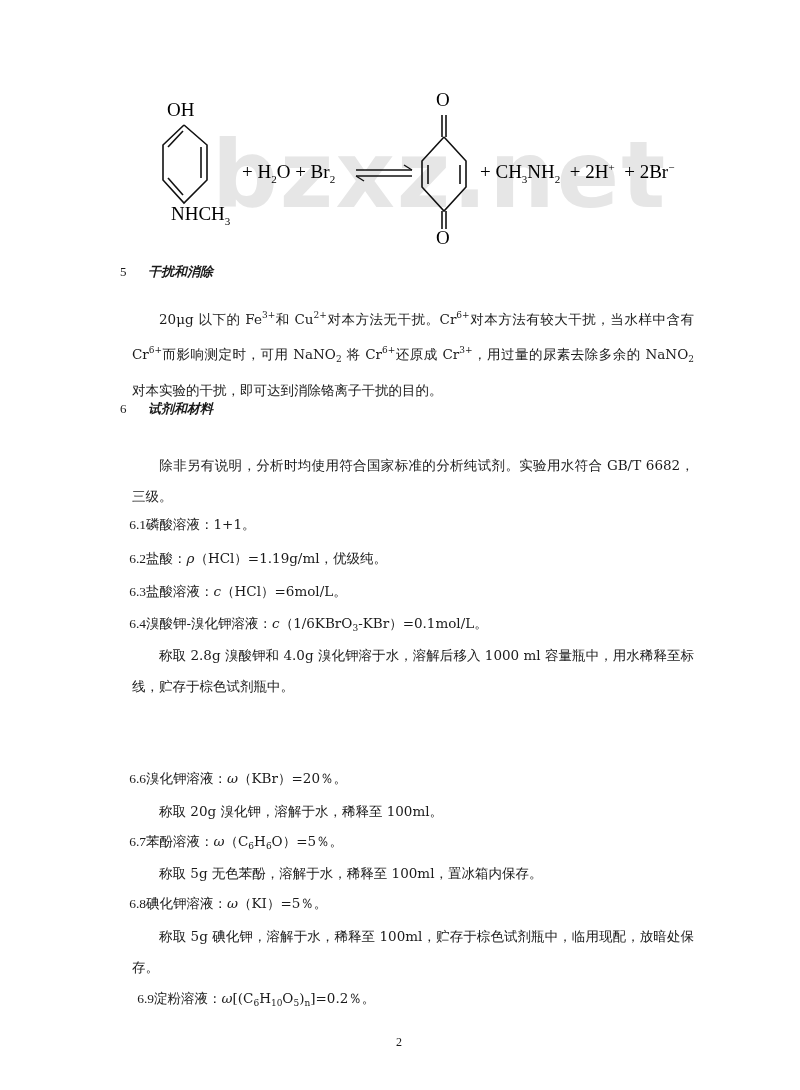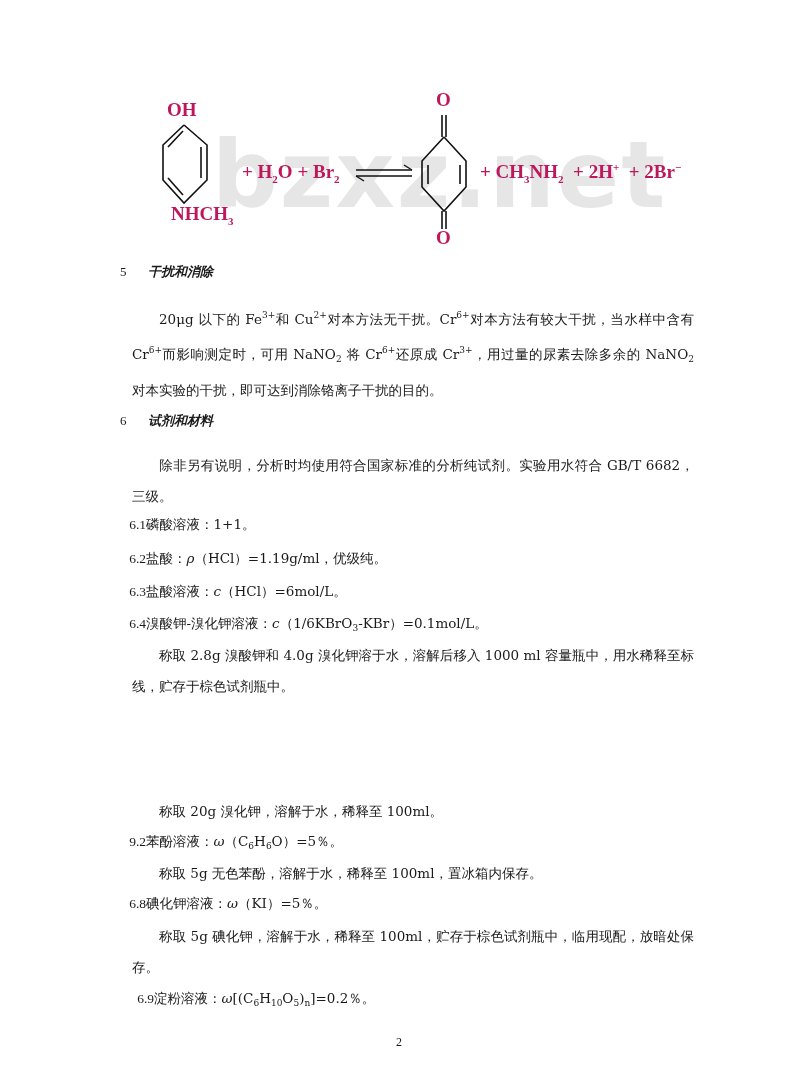--- a/index.html
+++ b/index.html
@@ -2,21 +2,21 @@
 <html><head>
   <meta charset="utf-8">
   <style>
     html, body { margin: 0; padding: 0; background: #ffffff; }
     body { width: 800px; height: 1090px; position: relative; overflow: hidden;
            font-family: "DejaVu Serif", "Liberation Serif", serif; color: #1a1a1a; }
     .page { position: absolute; left: 0; top: 0; width: 800px; height: 1090px; }
     .watermark { position: absolute; left: 212px; top: 130px; font-family: "DejaVu Sans", "Liberation Sans", sans-serif;
                  font-weight: bold; font-size: 92px; color: #e6e6e6; letter-spacing: 2px; z-index: 0; line-height: 1; }
     .equation { position: absolute; left: 150px; top: 85px; width: 560px; height: 160px; z-index: 1; }
-    .eq-text { position: absolute; font-family: "Liberation Serif", "DejaVu Serif", serif; font-size: 19px; font-weight: bold; color: #be185d; white-space: nowrap; }
+    .eq-text { position: absolute; font-family: "Liberation Serif", "DejaVu Serif", serif; font-size: 19px; font-weight: normal; color: #000000; white-space: nowrap; }
     .eq-text sub { font-size: 11px; }
     .eq-text sup { font-size: 11px; }
     .heading { position: absolute; left: 120px; font-size: 13px; font-family: "DejaVu Sans", "Liberation Sans", sans-serif; z-index: 1; }
     .heading .num { display: inline-block; width: 28px; font-family: "Liberation Serif", serif; }
     .heading .title { font-weight: bold; font-style: italic; }
     .para { position: absolute; left: 120px; width: 562px; font-size: 13.5px; line-height: 31px; z-index: 1; text-align: justify; margin-left: 12px; }
     .para .indent { display: inline-block; width: 27px; }
     .item { position: absolute; left: 120px; font-size: 13.5px; white-space: nowrap; z-index: 1; text-align: right; }
     .item .num { display: inline-block; width: 26px; font-family: "Liberation Serif", serif; }
     .sub { font-size: 9px; vertical-align: -3px; }
@@ -66,21 +66,21 @@
     <div class="eq-text" style="left:330px;top:76px"><span>+ CH</span><sub>3</sub><span>NH</span><sub>2</sub>&nbsp;&nbsp;<span>+ 2H</span><sup>+</sup>&nbsp;&nbsp;<span>+ 2Br</span><sup>−</sup></div>
   </div>
 
   <div class="heading" style="top:263px">
     <span class="num">5</span><span class="title">干扰和消除</span>
   </div>
   <div class="para" style="top:300px">
     <span class="indent"></span><span>20μg 以下的 Fe</span><span class="sup">3+</span><span>和 Cu</span><span class="sup">2+</span><span>对本方法无干扰。Cr</span><span class="sup">6+</span><span>对本方法有较大干扰，当水样中含有 Cr</span><span class="sup">6+</span><span>而影响测定时，可用 NaNO</span><span class="sub">2</span><span> 将 Cr</span><span class="sup">6+</span><span>还原成 Cr</span><span class="sup">3+</span><span>，用过量的尿素去除多余的 NaNO</span><span class="sub">2</span><span> 对本实验的干扰，即可达到消除铬离子干扰的目的。</span>
   </div>
 
-  <div class="heading" style="top:412px">
+  <div class="heading" style="top:400px">
     <span class="num">6</span><span class="title">试剂和材料</span>
   </div>
   <div class="para" style="top:450px">
     <span class="indent"></span><span>除非另有说明，分析时均使用符合国家标准的分析纯试剂。实验用水符合 GB/T 6682，三级。</span>
   </div>
 
   <div class="item" style="top:516px">
     <span class="num">6.1</span><span>磷酸溶液：1+1。</span>
   </div>
   <div class="item" style="top:550px">
@@ -90,26 +90,29 @@
     <span class="num">6.3</span><span>盐酸溶液：</span><i>c</i><span>（HCl）=6mol/L。</span>
   </div>
   <div class="item" style="top:615px">
     <span class="num">6.4</span><span>溴酸钾-溴化钾溶液：</span><i>c</i><span>（1/6KBrO</span><span class="sub">3</span><span>-KBr）=0.1mol/L。</span>
   </div>
   <div class="para" style="top:640px">
     <span class="indent"></span><span>称取 2.8g 溴酸钾和 4.0g 溴化钾溶于水，溶解后移入 1000 ml 容量瓶中，用水稀释至标线，贮存于棕色试剂瓶中。</span>
   </div>
 
 
+  <div class="item" style="top:770px">
+    <span class="num">6.6</span><span>溴化钾溶液：</span><i>ω</i><span>（KBr）=20％。</span>
+  </div>
   <div class="para" style="top:796px">
     <span class="indent"></span><span>称取 20g 溴化钾，溶解于水，稀释至 100ml。</span>
   </div>
 
   <div class="item" style="top:833px">
-    <span class="num">9.2</span><span>苯酚溶液：</span><i>ω</i><span>（C</span><span class="sub">6</span><span>H</span><span class="sub">6</span><span>O）=5％。</span>
+    <span class="num">6.7</span><span>苯酚溶液：</span><i>ω</i><span>（C</span><span class="sub">6</span><span>H</span><span class="sub">6</span><span>O）=5％。</span>
   </div>
   <div class="para" style="top:858px">
     <span class="indent"></span><span>称取 5g 无色苯酚，溶解于水，稀释至 100ml，置冰箱内保存。</span>
   </div>
 
   <div class="item" style="top:895px">
     <span class="num">6.8</span><span>碘化钾溶液：</span><i>ω</i><span>（KI）=5％。</span>
   </div>
   <div class="para" style="top:921px">
     <span class="indent"></span><span>称取 5g 碘化钾，溶解于水，稀释至 100ml，贮存于棕色试剂瓶中，临用现配，放暗处保存。</span>

